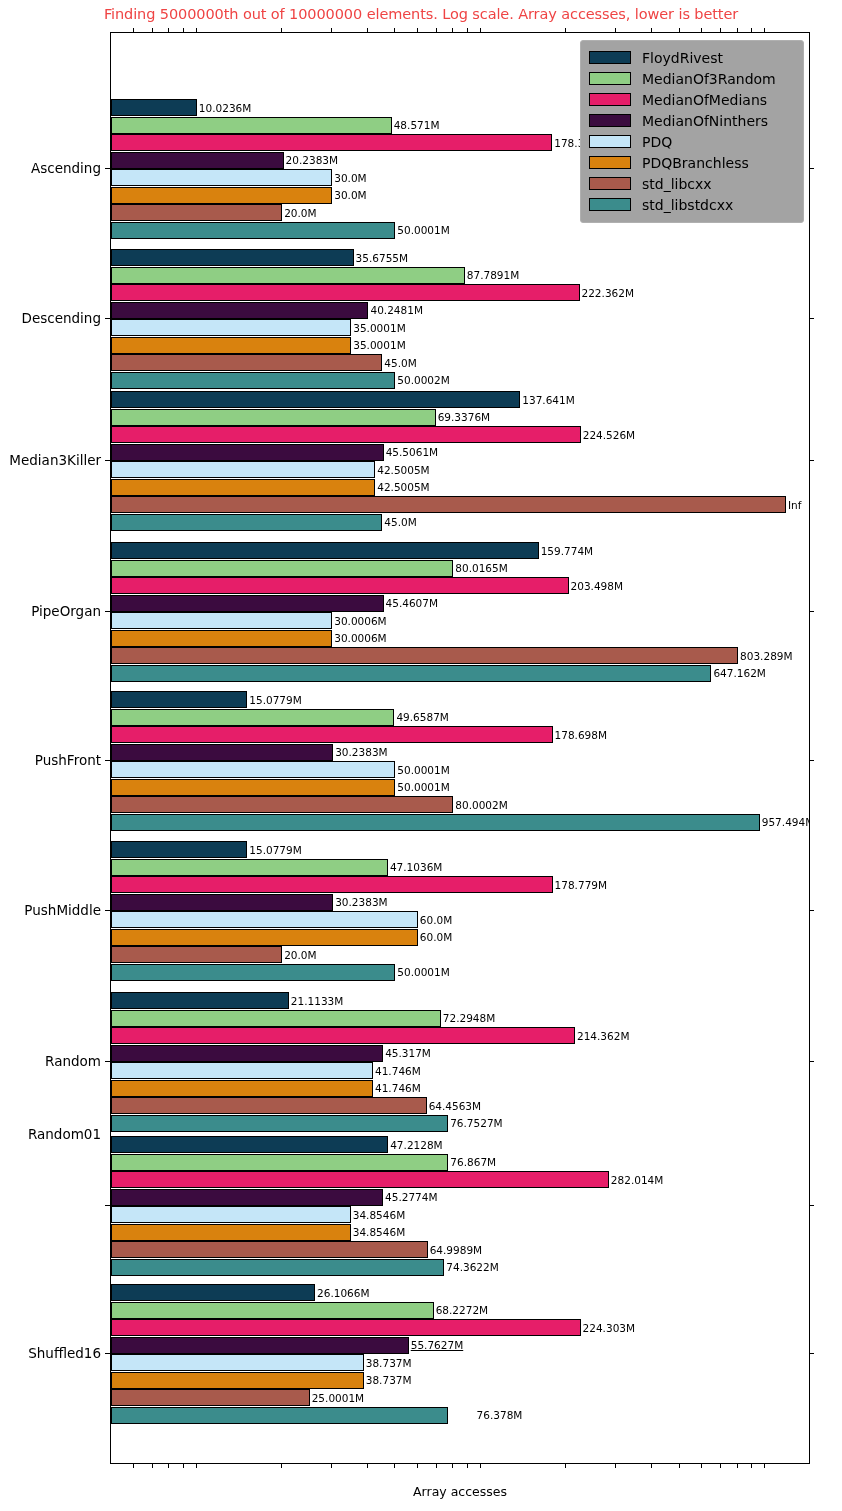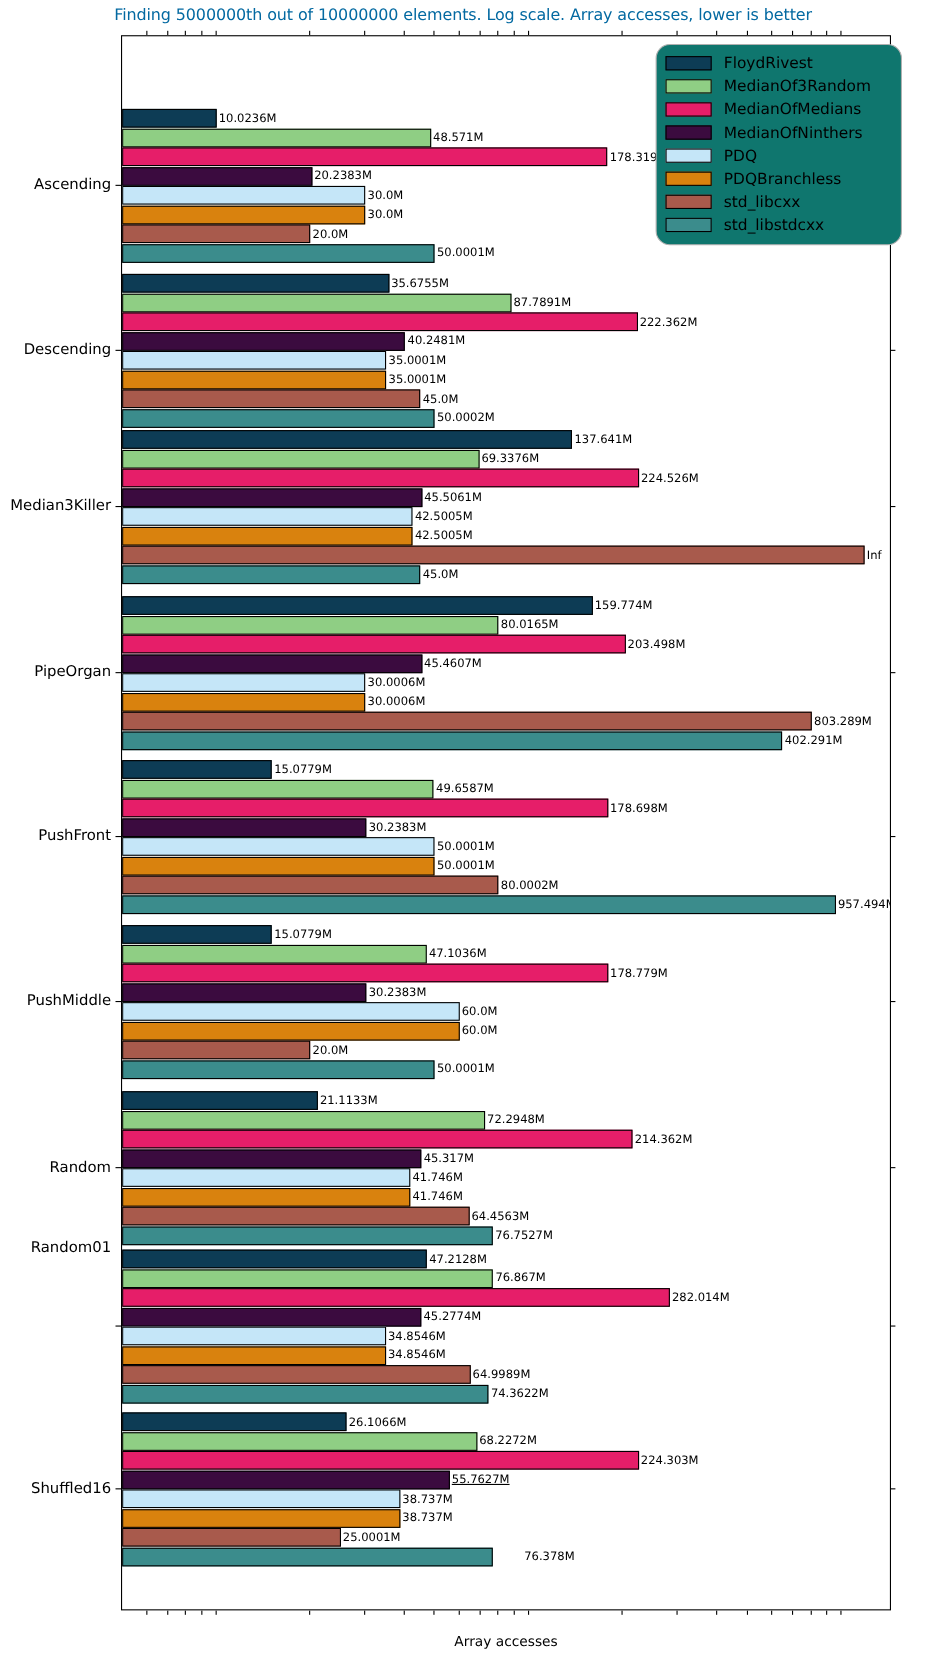--- a/index.html
+++ b/index.html
@@ -24,21 +24,21 @@
   }
 
   
   #chart-title {
     position: absolute;
     left: 0;
     top: 6px;
     width: 842px;
     text-align: center;
     font-size: 14.5px;
-    color: #0369a1;
+    color: #ef4444;
     letter-spacing: -0.1px;
     white-space: nowrap;
   }
 
   
   #plot-area {
     position: absolute;
     left: 110px;
     top: 32px;
     width: 700px;
@@ -111,25 +111,24 @@
     color: #000000;
   }
 
   
   #legend {
     position: absolute;
     left: 580px;
     top: 40px;
     width: 224px;
     border: 1px solid #b0b0b0;
-    background: #0f766e;
-    border-radius: 13px;
+    background: #a3a3a3;
+    border-radius: 3px;
     padding: 6px 8px 7px 8px;
     box-sizing: border-box;
-    margin-left: 16px;
   }
   .legend-row {
     display: flex;
     align-items: center;
     height: 21px;
   }
   .legend-swatch {
     width: 42px;
     height: 13px;
     border: 1px solid #000000;
@@ -287,21 +286,21 @@
         <div class="bar-label" style="left: 458.567px; top: 552.5px;">203.498M</div>
         <div class="bar" style="left: 0px; top: 561.5px; width: 272.526px; background: rgb(59, 11, 63);"></div>
         <div class="bar-label" style="left: 273.526px; top: 570px;">45.4607M</div>
         <div class="bar" style="left: 0px; top: 579px; width: 221.212px; background: rgb(197, 230, 248);"></div>
         <div class="bar-label" style="left: 222.212px; top: 587.5px;">30.0006M</div>
         <div class="bar" style="left: 0px; top: 596.5px; width: 221.212px; background: rgb(217, 130, 14);"></div>
         <div class="bar-label" style="left: 222.212px; top: 605px;">30.0006M</div>
         <div class="bar" style="left: 0px; top: 614px; width: 627.084px; background: rgb(168, 90, 76);"></div>
         <div class="bar-label" style="left: 628.084px; top: 622.5px;">803.289M</div>
         <div class="bar" style="left: 0px; top: 631.5px; width: 600.403px; background: rgb(59, 140, 140);"></div>
-        <div class="bar-label" style="left: 601.403px; top: 640px;">402.291M</div>
+        <div class="bar-label" style="left: 601.403px; top: 640px;">647.162M</div>
         <div class="bar" style="left: 0px; top: 658px; width: 136.274px; background: rgb(13, 60, 85);"></div>
         <div class="bar-label" style="left: 137.274px; top: 666.5px;">15.0779M</div>
         <div class="bar" style="left: 0px; top: 675.5px; width: 283.43px; background: rgb(143, 206, 132);"></div>
         <div class="bar-label" style="left: 284.43px; top: 684px;">49.6587M</div>
         <div class="bar" style="left: 0px; top: 693px; width: 441.523px; background: rgb(230, 30, 105);"></div>
         <div class="bar-label" style="left: 442.523px; top: 701.5px;">178.698M</div>
         <div class="bar" style="left: 0px; top: 710.5px; width: 222.186px; background: rgb(59, 11, 63);"></div>
         <div class="bar-label" style="left: 223.186px; top: 719px;">30.2383M</div>
         <div class="bar" style="left: 0px; top: 728px; width: 284.276px; background: rgb(197, 230, 248);"></div>
         <div class="bar-label" style="left: 285.276px; top: 736.5px;">50.0001M</div>

